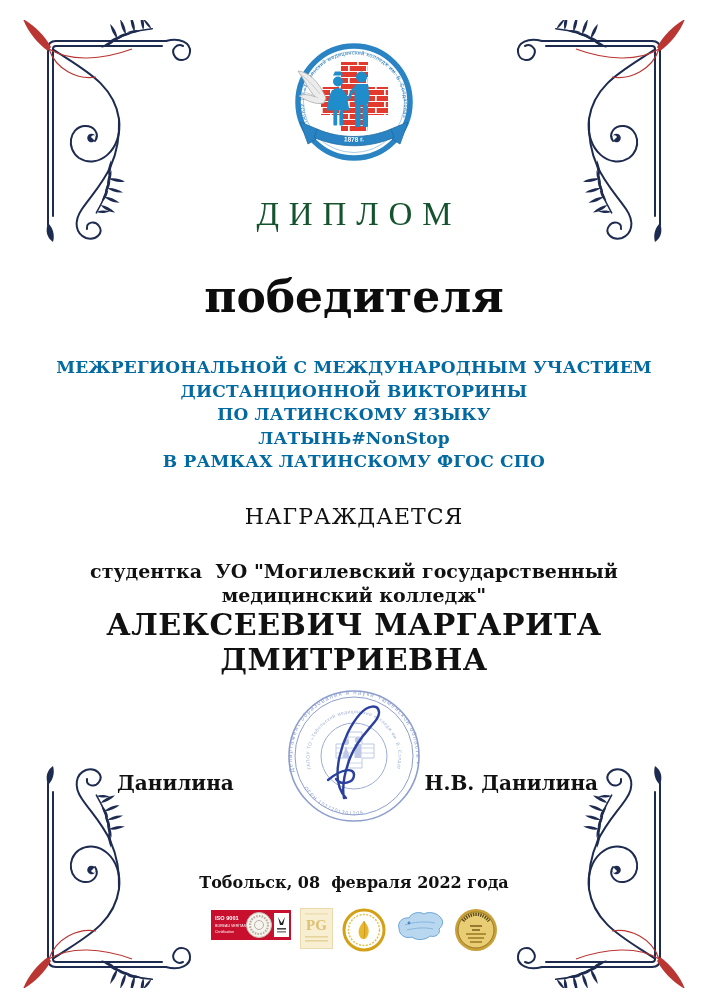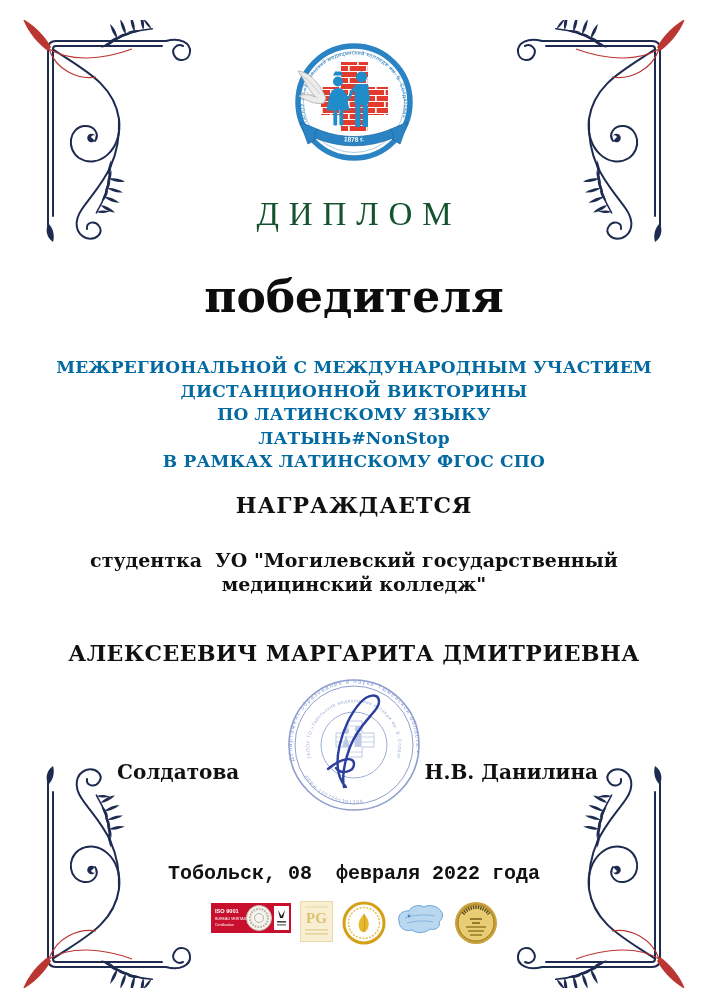--- a/index.html
+++ b/index.html
@@ -17,30 +17,30 @@
   .s2{stroke:#1e2b50;stroke-width:1.6;fill:none;stroke-linecap:round;}
   .f{fill:#1e2b50;stroke:none;}
   .r{fill:#b93632;stroke:none;}
   .rs{stroke:#b93632;stroke-width:1.2;fill:none;}
 
   
   .title{margin-top:16px;font-family:"Liberation Serif", serif;font-weight:400;font-size:33px;
          letter-spacing:.30em;text-indent:.30em;color:#14532d;}
   .subtitle{margin-top:38px;font-weight:700;font-size:44px;color:#0d0d0d;}
   .event{margin-top:34px;font-weight:700;font-size:17px;line-height:23.5px;color:#0369a1;letter-spacing:.2px;}
-  .awarded{margin-top:18px;font-weight:700;font-size:22px;letter-spacing:1px;}
+  .awarded{margin-top:30px;font-weight:400;font-size:22px;letter-spacing:1px;}
   .recipient{margin:30px auto 0;max-width:648px;font-weight:700;font-size:19px;line-height:24px;white-space:pre-wrap;}
-  .name{margin-top:44px;font-weight:700;font-size:22px;letter-spacing:.5px;}
+  .name{font-weight:700;font-size:30px;letter-spacing:.5px;}
   .sig-row{position:relative;height:158px;margin-top:8px;}
   .sig-label{position:absolute;top:86px;font-weight:700;font-size:20px;}
   .sig-role{left:117px;}
   .sig-name{right:110px;text-align:right;}
   .stamp-wrap{position:absolute;left:50%;top:0;transform:translateX(-50%);width:142px;height:142px;}
   .stamp-wrap svg{position:absolute;left:0;top:0;}
-  .date-line{margin-top:30px;font-weight:700;font-size:20px;white-space:pre-wrap;font-family:Liberation Mono, monospace;}
+  .date-line{margin-top:30px;font-weight:700;font-size:16px;white-space:pre-wrap;}
   .badges{margin-top:16px;display:flex;justify-content:center;align-items:flex-start;gap:9px;}
 
   .emblem-wrap{padding-top:42px;}
 </style>
 </head>
 <body>
 
 <div class="page">
 
   <svg width="0" height="0" style="position:absolute">
@@ -191,21 +191,21 @@
           </g>
         </svg>
 
         <svg width="142" height="142" viewBox="-71 -71 142 142">
           <g stroke="#2b3f9e" stroke-width="2.4" fill="none" stroke-linecap="round">
             <path d="M-8 42 C-26 24 -12 -22 6 -42 C14 -51 24 -52 25 -44 C26 -34 6 -24 -4 2 C-10 18 -12 32 -10 42"></path>
             <path d="M-26 24 C-13 13 0 11 0 19 C0 27 -13 30 -18 23"></path>
           </g>
         </svg>
       </div>
-      <span class="sig-label sig-role">Солдатова</span>
+      <span class="sig-label sig-role">Данилина</span>
       <span class="sig-label sig-name">Н.В. Данилина</span>
     </div>
 
     <div class="date-line">Тобольск, 08  февраля 2022 года</div>
 
     <div class="badges">
       <svg width="80" height="34" viewBox="0 0 80 34">
         <rect x="0" y="2" width="80" height="30" fill="#c8102e"></rect>
         <text x="4" y="12" font-size="5.6" font-weight="bold" fill="#ffffff" font-family="Liberation Sans, sans-serif">ISO 9001</text>
         <text x="4" y="19" font-size="3.6" fill="#ffffff" font-family="Liberation Sans, sans-serif">BUREAU VERITAS</text>

